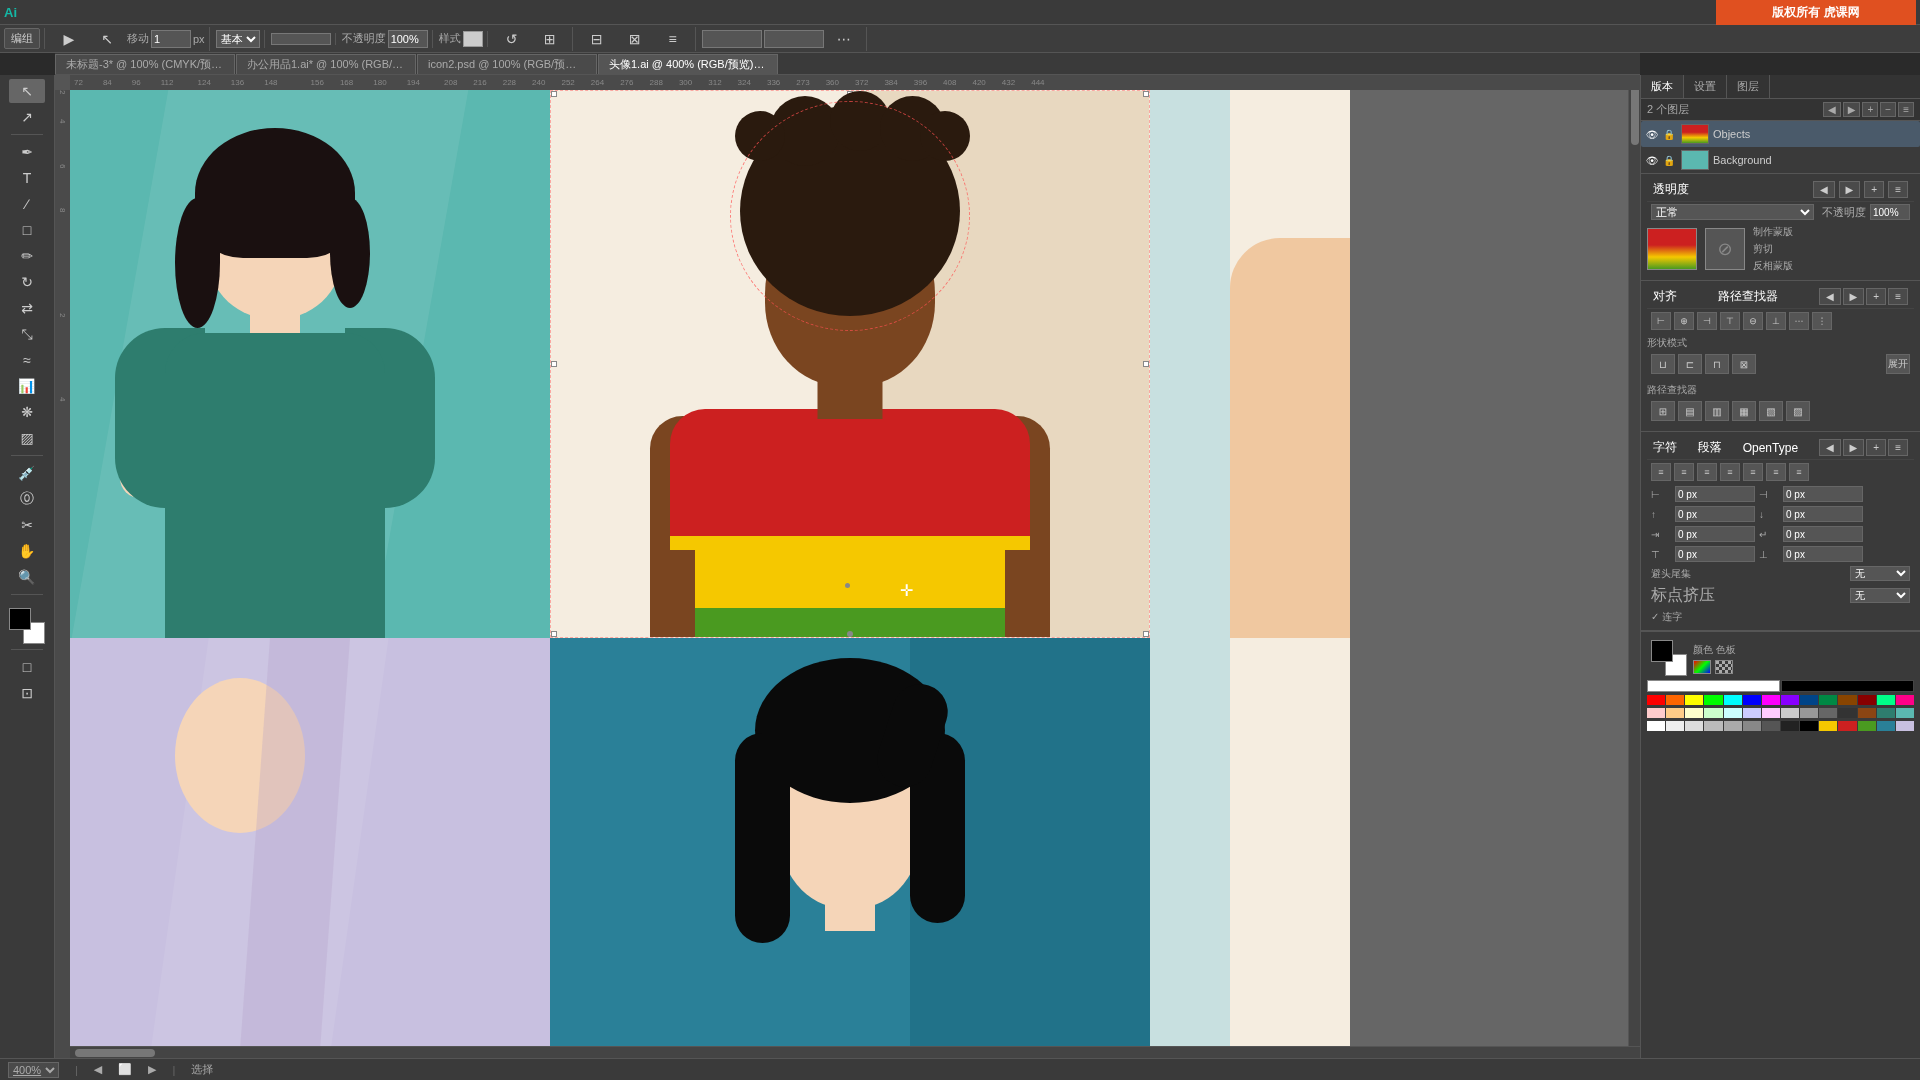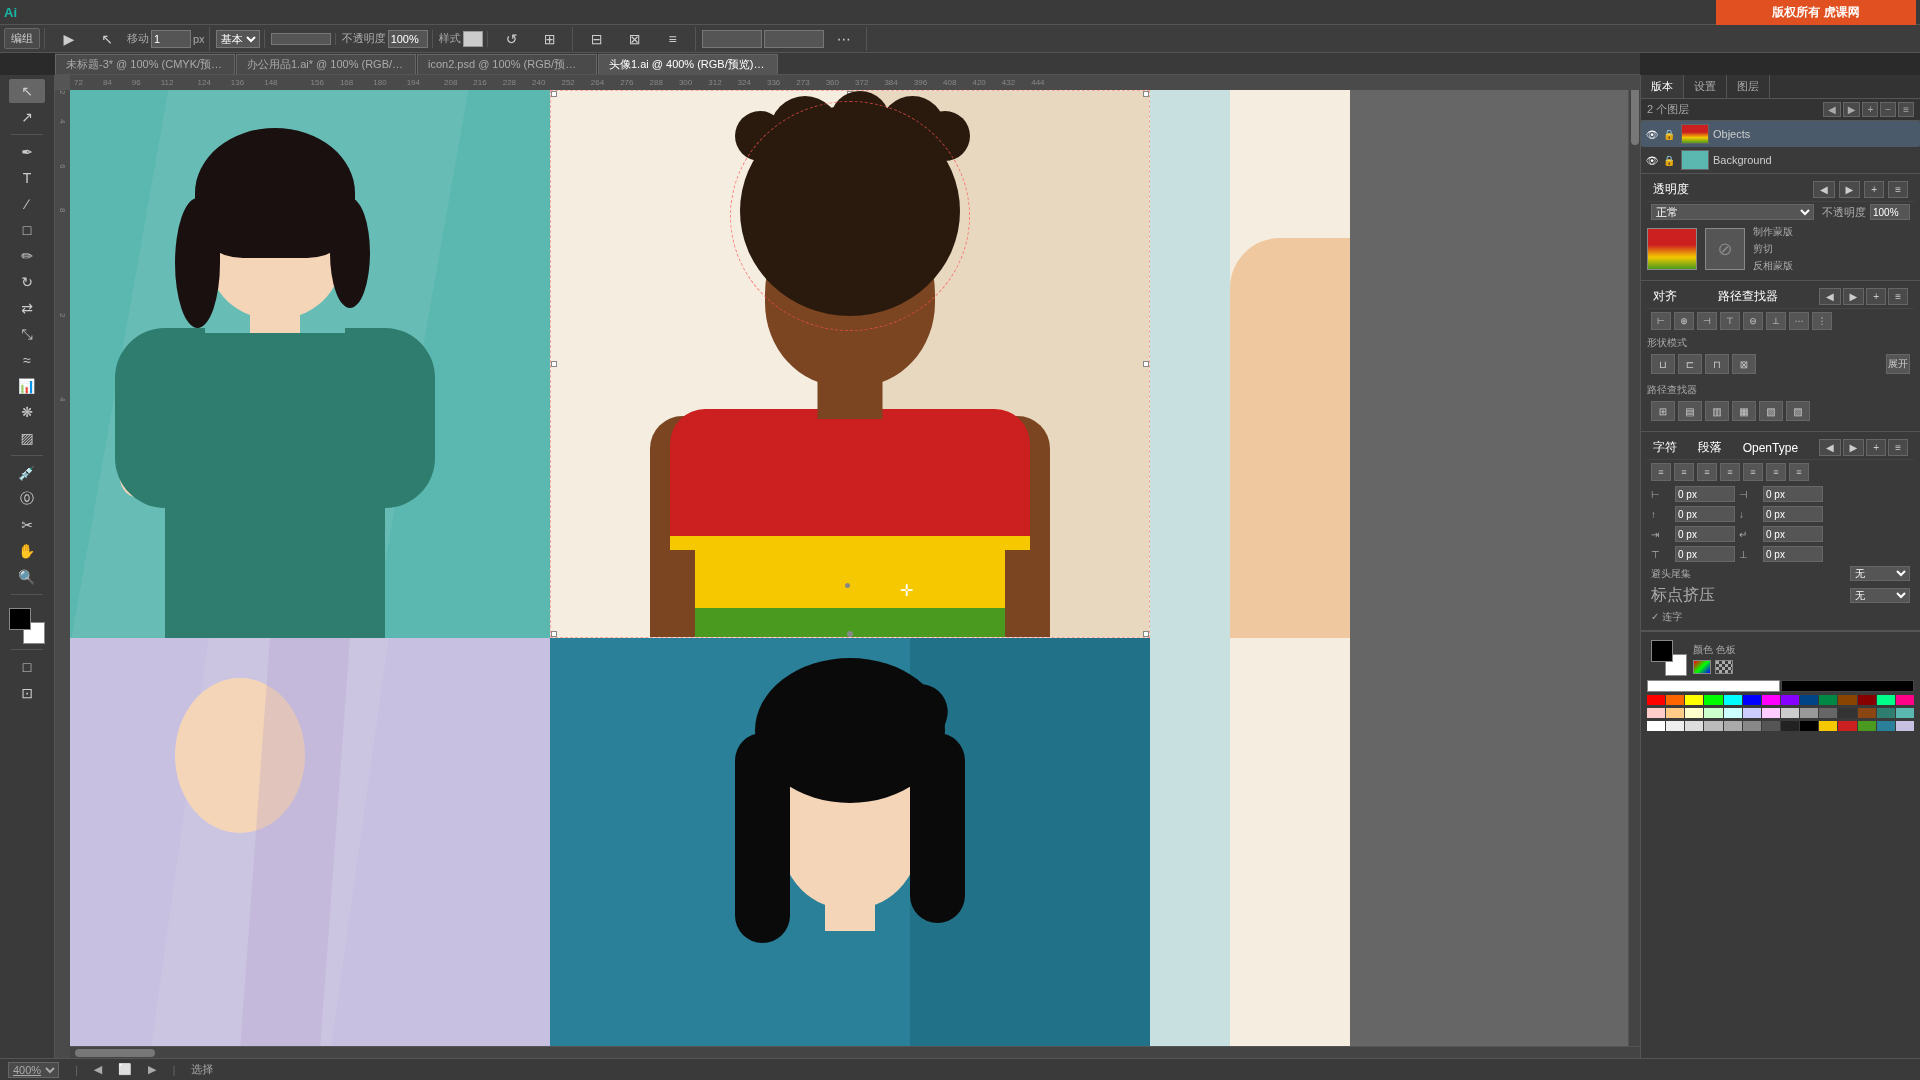--- a/index.html
+++ b/index.html
@@ -236,21 +236,21 @@
     }
 
     
     .rp-nav-btn {
       padding: 2px 6px; font-size: 10px; color: #ccc; background: #4a4a4a;
       border: 1px solid #666; cursor: pointer;
     }
 
     .prop-row { display: flex; align-items: center; padding: 2px 4px; gap: 4px; }
     .prop-input {
-      width: 60px; height: 16px; background: #555; border: 1px solid #666;
+      width: 80px; height: 16px; background: #555; border: 1px solid #666;
       color: #fff; font-size: 10px; padding: 0 2px;
     }
     .prop-input-sm {
       width: 40px; height: 16px; background: #555; border: 1px solid #666;
       color: #fff; font-size: 10px; padding: 0 2px;
     }
 
     
     .pathfinder-row { display: flex; gap: 3px; padding: 4px; }
     .pf-btn {

